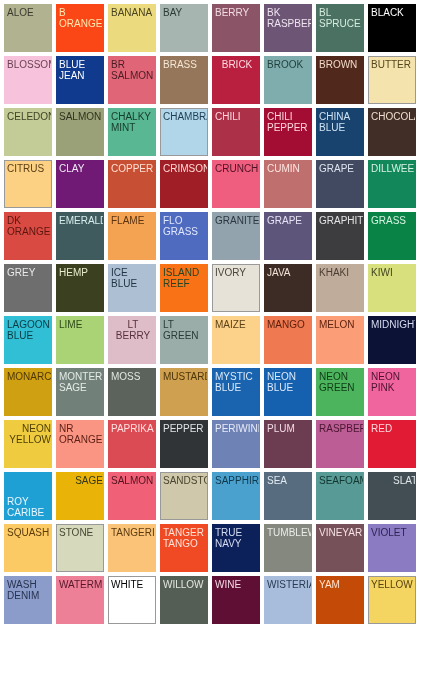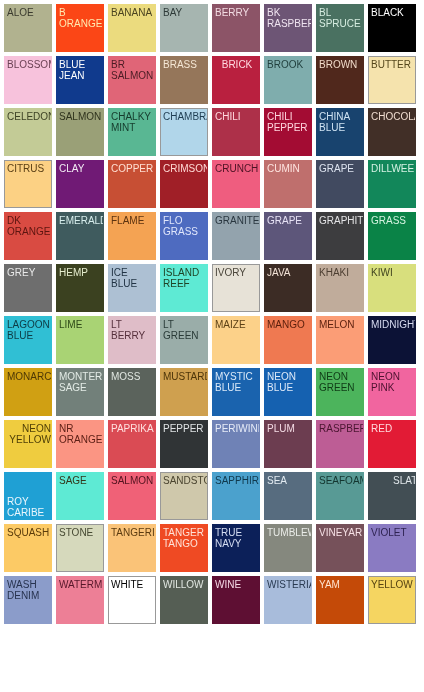--- a/index.html
+++ b/index.html
@@ -175,42 +175,42 @@
     </div>
     <div class="swatch" title="GREY" style="background: rgb(110, 110, 110);">
       <span class="swatch-label" style="color: rgb(233, 233, 233);">GREY</span>
     </div>
     <div class="swatch" title="HEMP" style="background: rgb(59, 65, 32);">
       <span class="swatch-label" style="color: rgb(230, 237, 206);">HEMP</span>
     </div>
     <div class="swatch" title="ICE BLUE" style="background: rgb(173, 192, 211);">
       <span class="swatch-label wrap" style="color: rgb(34, 52, 69);">ICE BLUE</span>
     </div>
-    <div class="swatch" title="ISLAND REEF" style="background: #5eead4;">
+    <div class="swatch" title="ISLAND REEF" style="background: #f97316;">
       <span class="swatch-label wrap" style="color: rgb(31, 68, 38);">ISLAND REEF</span>
     </div>
     <div class="swatch outlined" title="IVORY" style="background: rgb(231, 226, 215);">
       <span class="swatch-label" style="color: rgb(74, 69, 58);">IVORY</span>
     </div>
     <div class="swatch" title="JAVA" style="background: rgb(60, 44, 37);">
       <span class="swatch-label" style="color: rgb(242, 226, 214);">JAVA</span>
     </div>
     <div class="swatch" title="KHAKI" style="background: rgb(192, 172, 155);">
       <span class="swatch-label" style="color: rgb(76, 62, 49);">KHAKI</span>
     </div>
     <div class="swatch" title="KIWI" style="background: rgb(216, 223, 125);">
       <span class="swatch-label" style="color: rgb(65, 69, 32);">KIWI</span>
     </div>
     <div class="swatch" title="LAGOON BLUE" style="background: rgb(48, 191, 212);">
       <span class="swatch-label wrap" style="color: rgb(14, 60, 69);">LAGOON BLUE</span>
     </div>
     <div class="swatch" title="LIME" style="background: rgb(169, 211, 116);">
       <span class="swatch-label" style="color: rgb(47, 74, 24);">LIME</span>
     </div>
-    <div class="swatch" title="LT BERRY" style="background: rgb(223, 189, 200);">
+    <div class="swatch" title="LT BERRY" style="background: rgb(223, 189, 200); text-align: center;">
       <span class="swatch-label wrap" style="color: rgb(86, 48, 60);">LT BERRY</span>
     </div>
     <div class="swatch" title="LT GREEN" style="background: rgb(154, 173, 169);">
       <span class="swatch-label wrap" style="color: rgb(42, 59, 56);">LT GREEN</span>
     </div>
     <div class="swatch" title="MAIZE" style="background: rgb(252, 209, 137);">
       <span class="swatch-label" style="color: rgb(92, 65, 22);">MAIZE</span>
     </div>
     <div class="swatch" title="MANGO" style="background: rgb(239, 121, 81);">
       <span class="swatch-label" style="color: rgb(90, 30, 11);">MANGO</span>
@@ -265,21 +265,21 @@
     </div>
     <div class="swatch" title="RASPBERRY" style="background: rgb(189, 93, 149);">
       <span class="swatch-label" style="color: rgb(74, 21, 48);">RASPBERRY</span>
     </div>
     <div class="swatch" title="RED" style="background: rgb(226, 27, 53);">
       <span class="swatch-label" style="color: rgb(255, 217, 221);">RED</span>
     </div>
     <div class="swatch" title="ROY CARIBE" style="background: rgb(31, 160, 212);">
       <span class="swatch-label wrap" style="color: rgb(234, 246, 253); margin-top: 21px;">ROY CARIBE</span>
     </div>
-    <div class="swatch" title="SAGE" style="background: #5eead4;">
+    <div class="swatch" title="SAGE" style="background: #eab308; text-align: right;">
       <span class="swatch-label" style="color: rgb(50, 55, 27);">SAGE</span>
     </div>
     <div class="swatch" title="SALMON" style="background: rgb(240, 97, 119);">
       <span class="swatch-label" style="color: rgb(82, 18, 30);">SALMON</span>
     </div>
     <div class="swatch outlined" title="SANDSTONE" style="background: rgb(207, 200, 171);">
       <span class="swatch-label" style="color: rgb(75, 69, 48);">SANDSTONE</span>
     </div>
     <div class="swatch" title="SAPPHIRE" style="background: rgb(75, 161, 205);">
       <span class="swatch-label" style="color: rgb(16, 56, 76);">SAPPHIRE</span>

